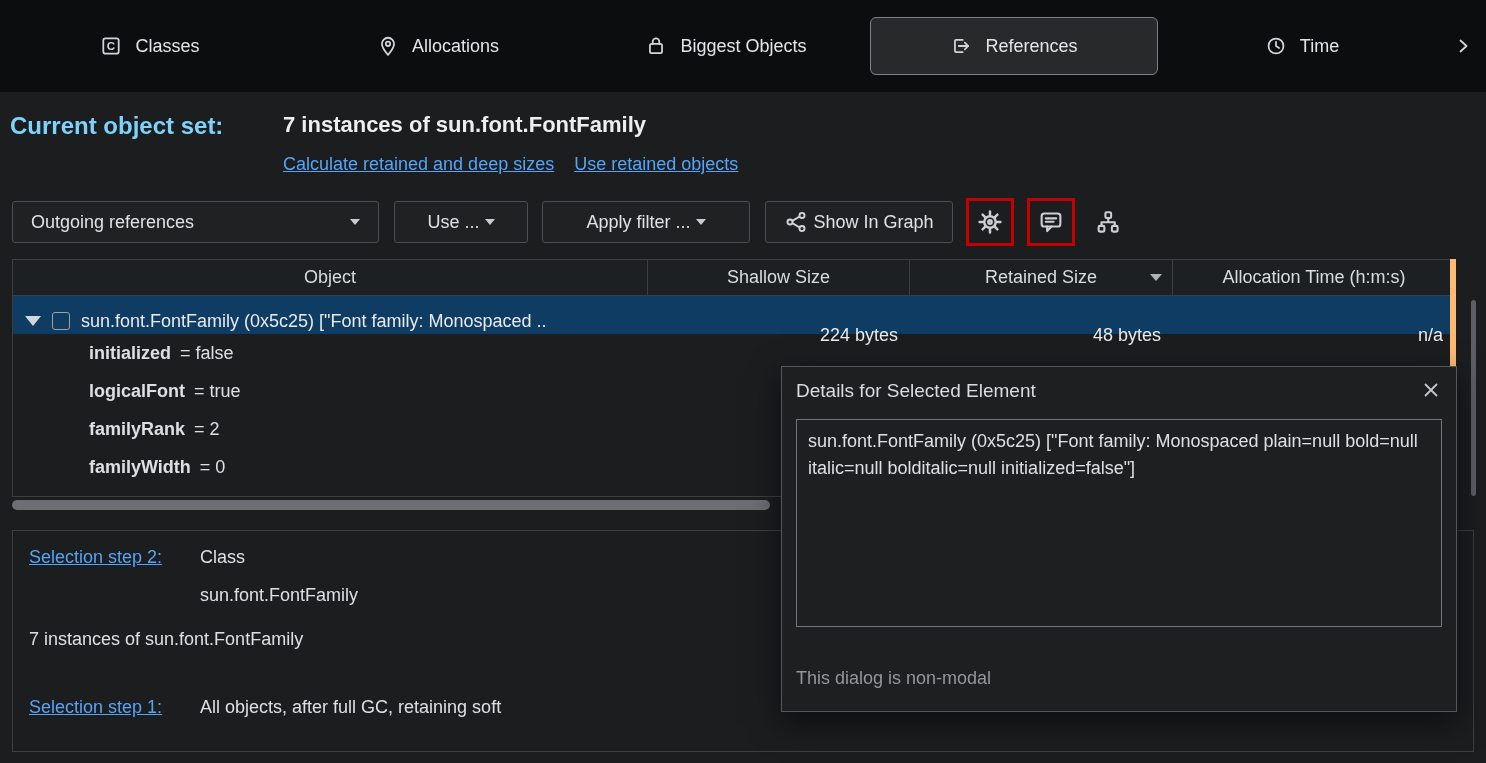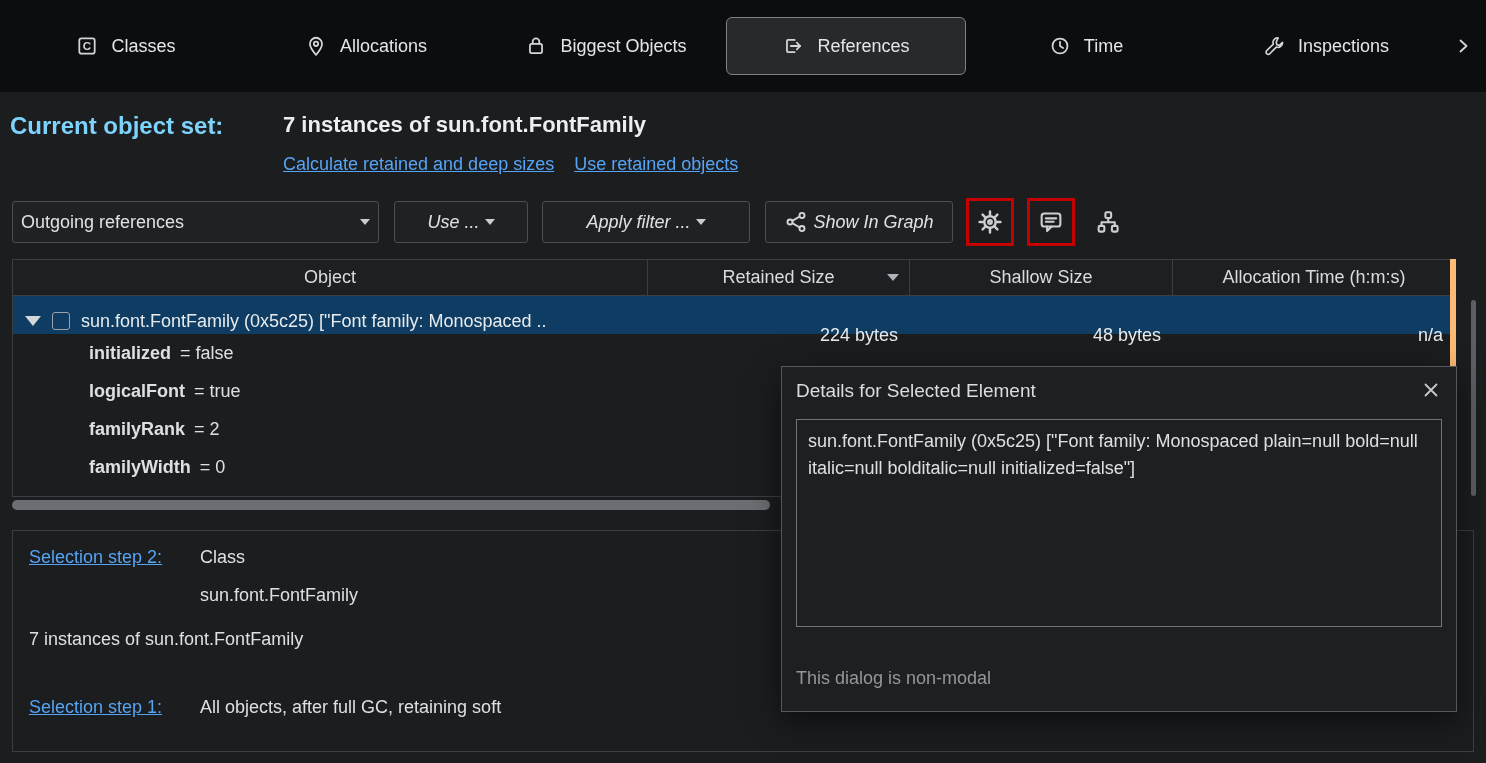--- a/index.html
+++ b/index.html
@@ -31,26 +31,26 @@
   .cos-label { width: 273px; flex: none; font-size: 24px; font-weight: bold; color:#7dd3fc; }
   .cos-title { font-size: 22px; font-weight: bold; color:#eceef0; height: 30px; }
   .cos-sub { margin-top: 12px; font-size: 18px; color: #ccd0d3; display: flex; gap: 20px; align-items: baseline; }
   a.link { color: #56a4f5; text-decoration: underline; cursor: pointer; }
 
   
   .toolbar { margin: 24px 12px 0; display: flex; align-items: center; height: 46px; }
   .combo {
     width: 367px; height: 42px; border: 1px solid #4b4e52; background: #1f2123;
     display: flex; align-items: center; justify-content: space-between;
-    padding: 0 8px; font-size: 18px; border-radius: 3px; cursor: pointer;
+    padding: 0 18px; font-size: 18px; border-radius: 3px; cursor: pointer;
   }
   .dropbtn, .graphbtn {
     height: 42px; border: 1px solid #4b4e52; background: #1f2123; color: #dfe2e5;
     font-size: 18px; display: flex; align-items: center; justify-content: center;
-    gap: 5px; border-radius: 3px; cursor: pointer; font-family: inherit; font-style: italic;
+    gap: 5px; border-radius: 3px; cursor: pointer; font-family: inherit;
   }
   .use { width: 134px; margin-left: 15px; }
   .apply { width: 208px; margin-left: 14px; }
   .graph { width: 188px; margin-left: 15px; }
   .caret { width: 0; height: 0; border-left: 5px solid transparent; border-right: 5px solid transparent; border-top: 6px solid #c9ccd0; }
   .redring {
     margin-left: 13px; width: 48px; height: 48px; border: 3px solid #c40000;
     display: flex; align-items: center; justify-content: center;
   }
   .iconbtn { width: 40px; height: 40px; background: transparent; border: none; display: flex; align-items: center; justify-content: center; cursor: pointer; }
@@ -147,26 +147,20 @@
         <path d="M13.5 7 L16.5 10 L13.5 13"></path>
       </svg>
       <span>References</span>
     </div>
     <div class="tab">
       <svg width="22" height="22" viewBox="0 0 20 20" fill="none" stroke="#d3d6d9" stroke-width="1.6" stroke-linecap="round" stroke-linejoin="round">
         <circle cx="10" cy="10" r="6.8"></circle>
         <path d="M10 6.2 V10 L12.8 11.8"></path>
       </svg>
       <span>Time</span>
-    </div>
-    <div class="tab">
-      <svg width="22" height="22" viewBox="0 0 20 20" fill="none" stroke="#d3d6d9" stroke-width="1.5" stroke-linecap="round" stroke-linejoin="round">
-        <path d="M13.8 2.7a4.1 4.1 0 0 0-4.4 5.6L3.6 14a2 2 0 1 0 2.8 2.8l5.7-5.8a4.1 4.1 0 0 0 5.6-4.4l-2.8 2.8-2.3-.6-.6-2.3z"></path>
-      </svg>
-      <span>Inspections</span>
     </div>
     <div class="chev">
       <svg width="20" height="20" viewBox="0 0 20 20" fill="none" stroke="#d3d6d9" stroke-width="1.8" stroke-linecap="round" stroke-linejoin="round">
         <path d="M7.5 4.5 L13.5 10 L7.5 15.5"></path>
       </svg>
     </div>
   </div>
 
   <div class="summary">
     <div class="cos-label">Current object set:</div>
@@ -229,25 +223,25 @@
     </button>
   </div>
 
   <div class="table">
     <div class="tbox">
       <div class="thead">
         <div class="th">
           <span>Object</span>
         </div>
         <div class="th">
+          <span>Shallow Size</span>
+        </div>
+        <div class="th">
           <span>Retained Size</span>
           <span class="sort"></span>
-        </div>
-        <div class="th">
-          <span>Shallow Size</span>
         </div>
         <div class="th">
           <span>Allocation Time (h:m:s)</span>
         </div>
       </div>
 
       <div class="trow">
         <div class="tcell-obj">
           <span class="expander"></span>
           <span class="checkbox"></span>

